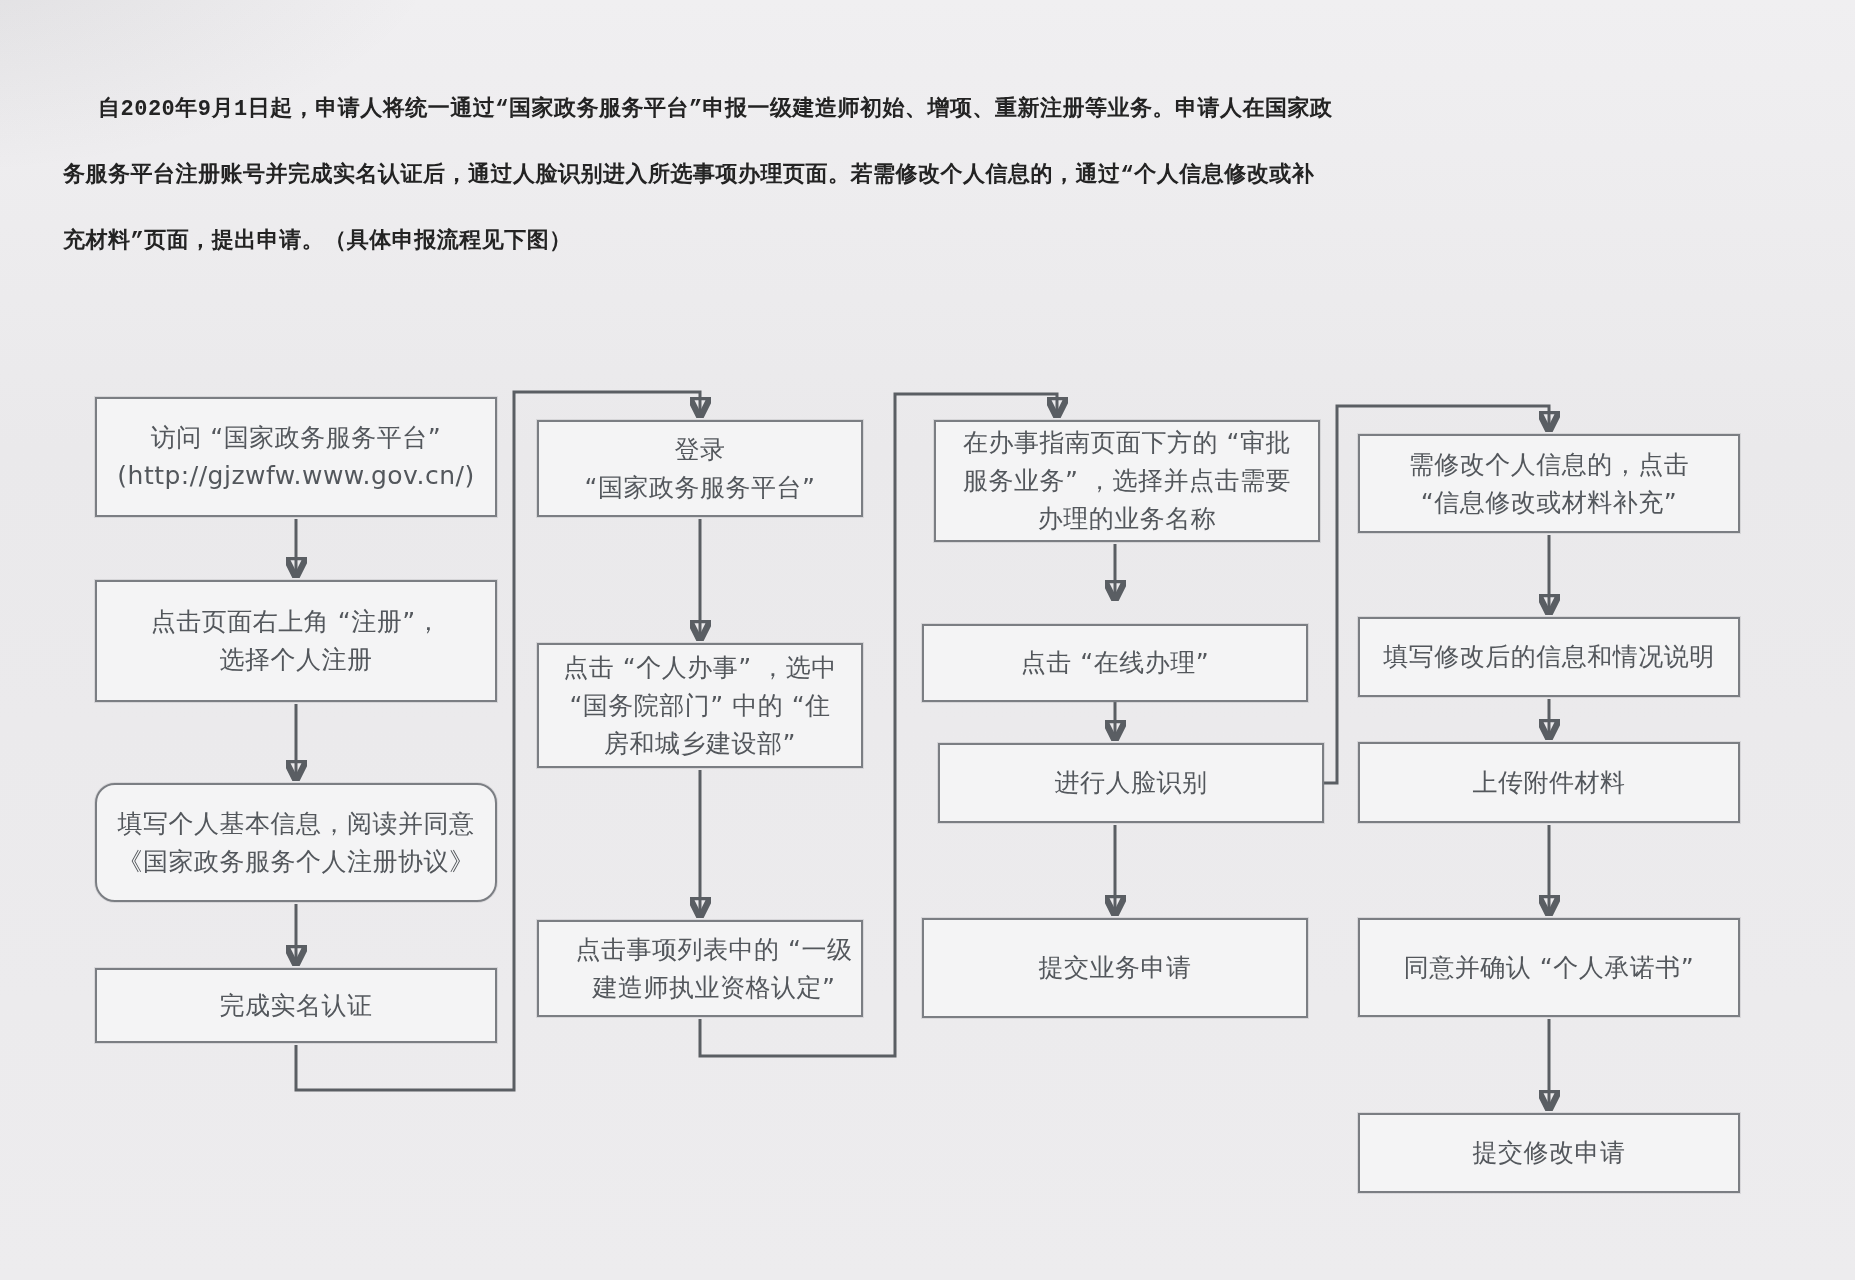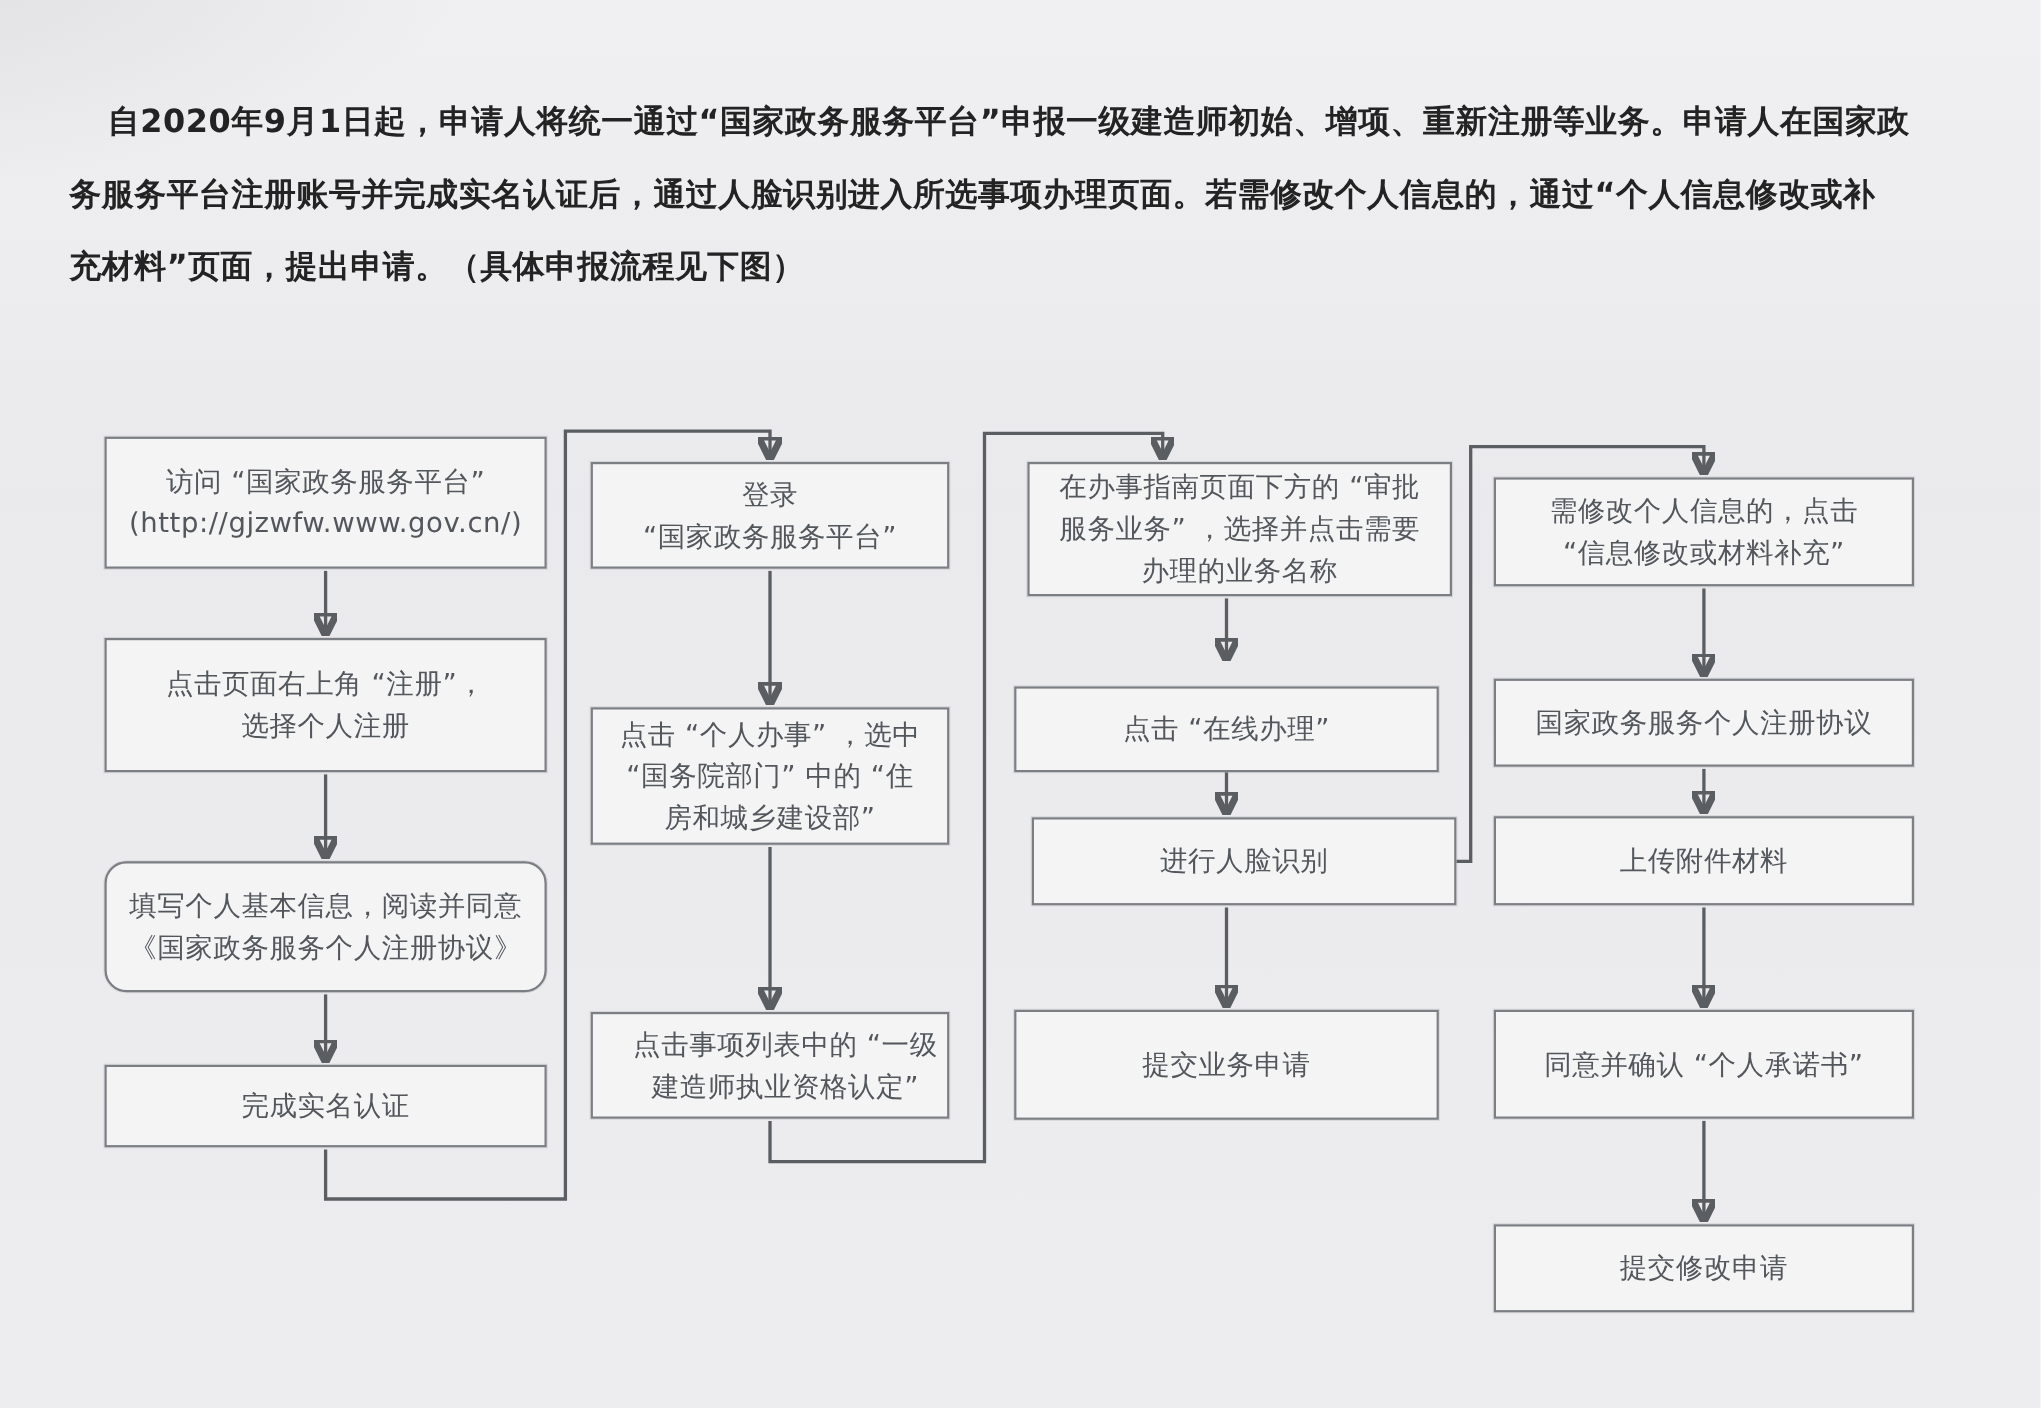--- a/index.html
+++ b/index.html
@@ -6,22 +6,22 @@
   body{font-family:"DejaVu Sans","Liberation Sans",sans-serif;}
   #stage{
     position:relative;width:1855px;height:1280px;overflow:hidden;
     background:
       radial-gradient(900px 400px at -5% -5%, rgba(60,60,65,0.10), rgba(0,0,0,0) 60%),
       linear-gradient(180deg,#f0eff1 0%, #eae9eb 35%, #edecee 100%);
   }
   
   .intro{
     position:absolute;left:63px;top:77px;width:1760px;
-    color:#232323;font-size:29px;font-weight:600;letter-spacing:0.5px;
-    line-height:66px;white-space:nowrap;
+    color:#232323;font-size:22px;font-weight:600;letter-spacing:0.5px;
+    line-height:66px;white-space:nowrap;font-family:Liberation Mono, monospace;
   }
   .intro .iline{display:block;}
   .intro .indent{text-indent:35px;}
   
   .box{
     position:absolute;box-sizing:border-box;
     background:#f4f4f5;border:2px solid #7b7e83;
     display:flex;flex-direction:column;justify-content:center;align-items:center;
     text-align:center;color:#53575c;font-size:25px;font-weight:500;
     line-height:38px;letter-spacing:0.5px;
@@ -132,21 +132,21 @@
   </div>
   <div class="box c3b4">
     <span class="ln">提交业务申请</span>
   </div>
 
   <div class="box c4b1">
     <span class="ln">需修改个人信息的，点击</span>
     <span class="ln">“信息修改或材料补充”</span>
   </div>
   <div class="box c4b2">
-    <span class="ln">国家政务服务个人注册协议</span>
+    <span class="ln">填写修改后的信息和情况说明</span>
   </div>
   <div class="box c4b3">
     <span class="ln">上传附件材料</span>
   </div>
   <div class="box c4b4">
     <span class="ln">同意并确认 “个人承诺书”</span>
   </div>
   <div class="box c4b5">
     <span class="ln">提交修改申请</span>
   </div>

